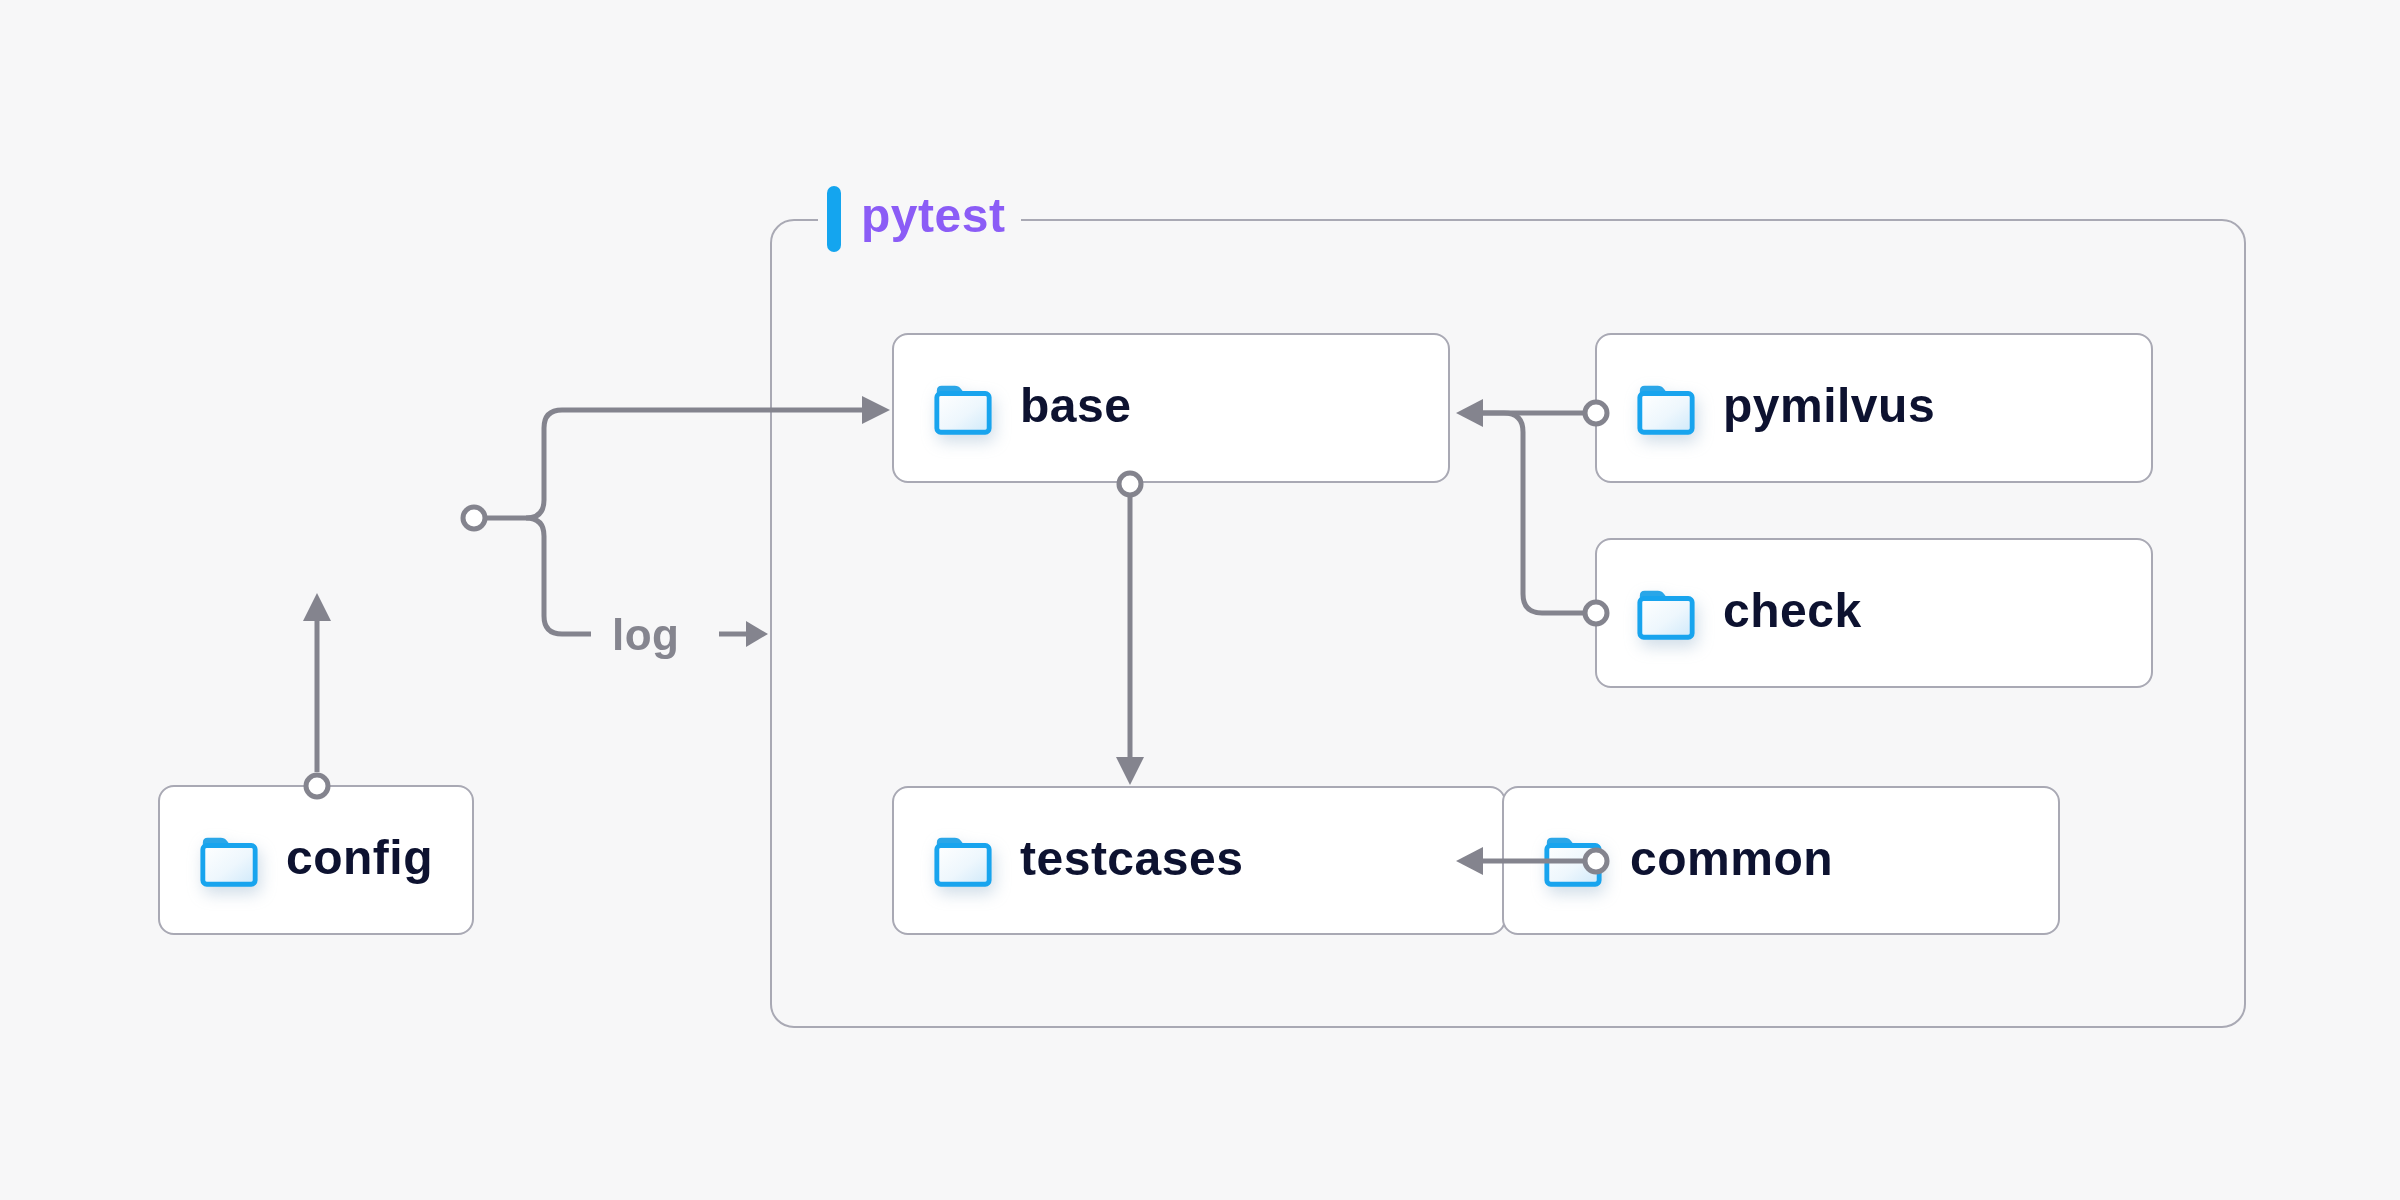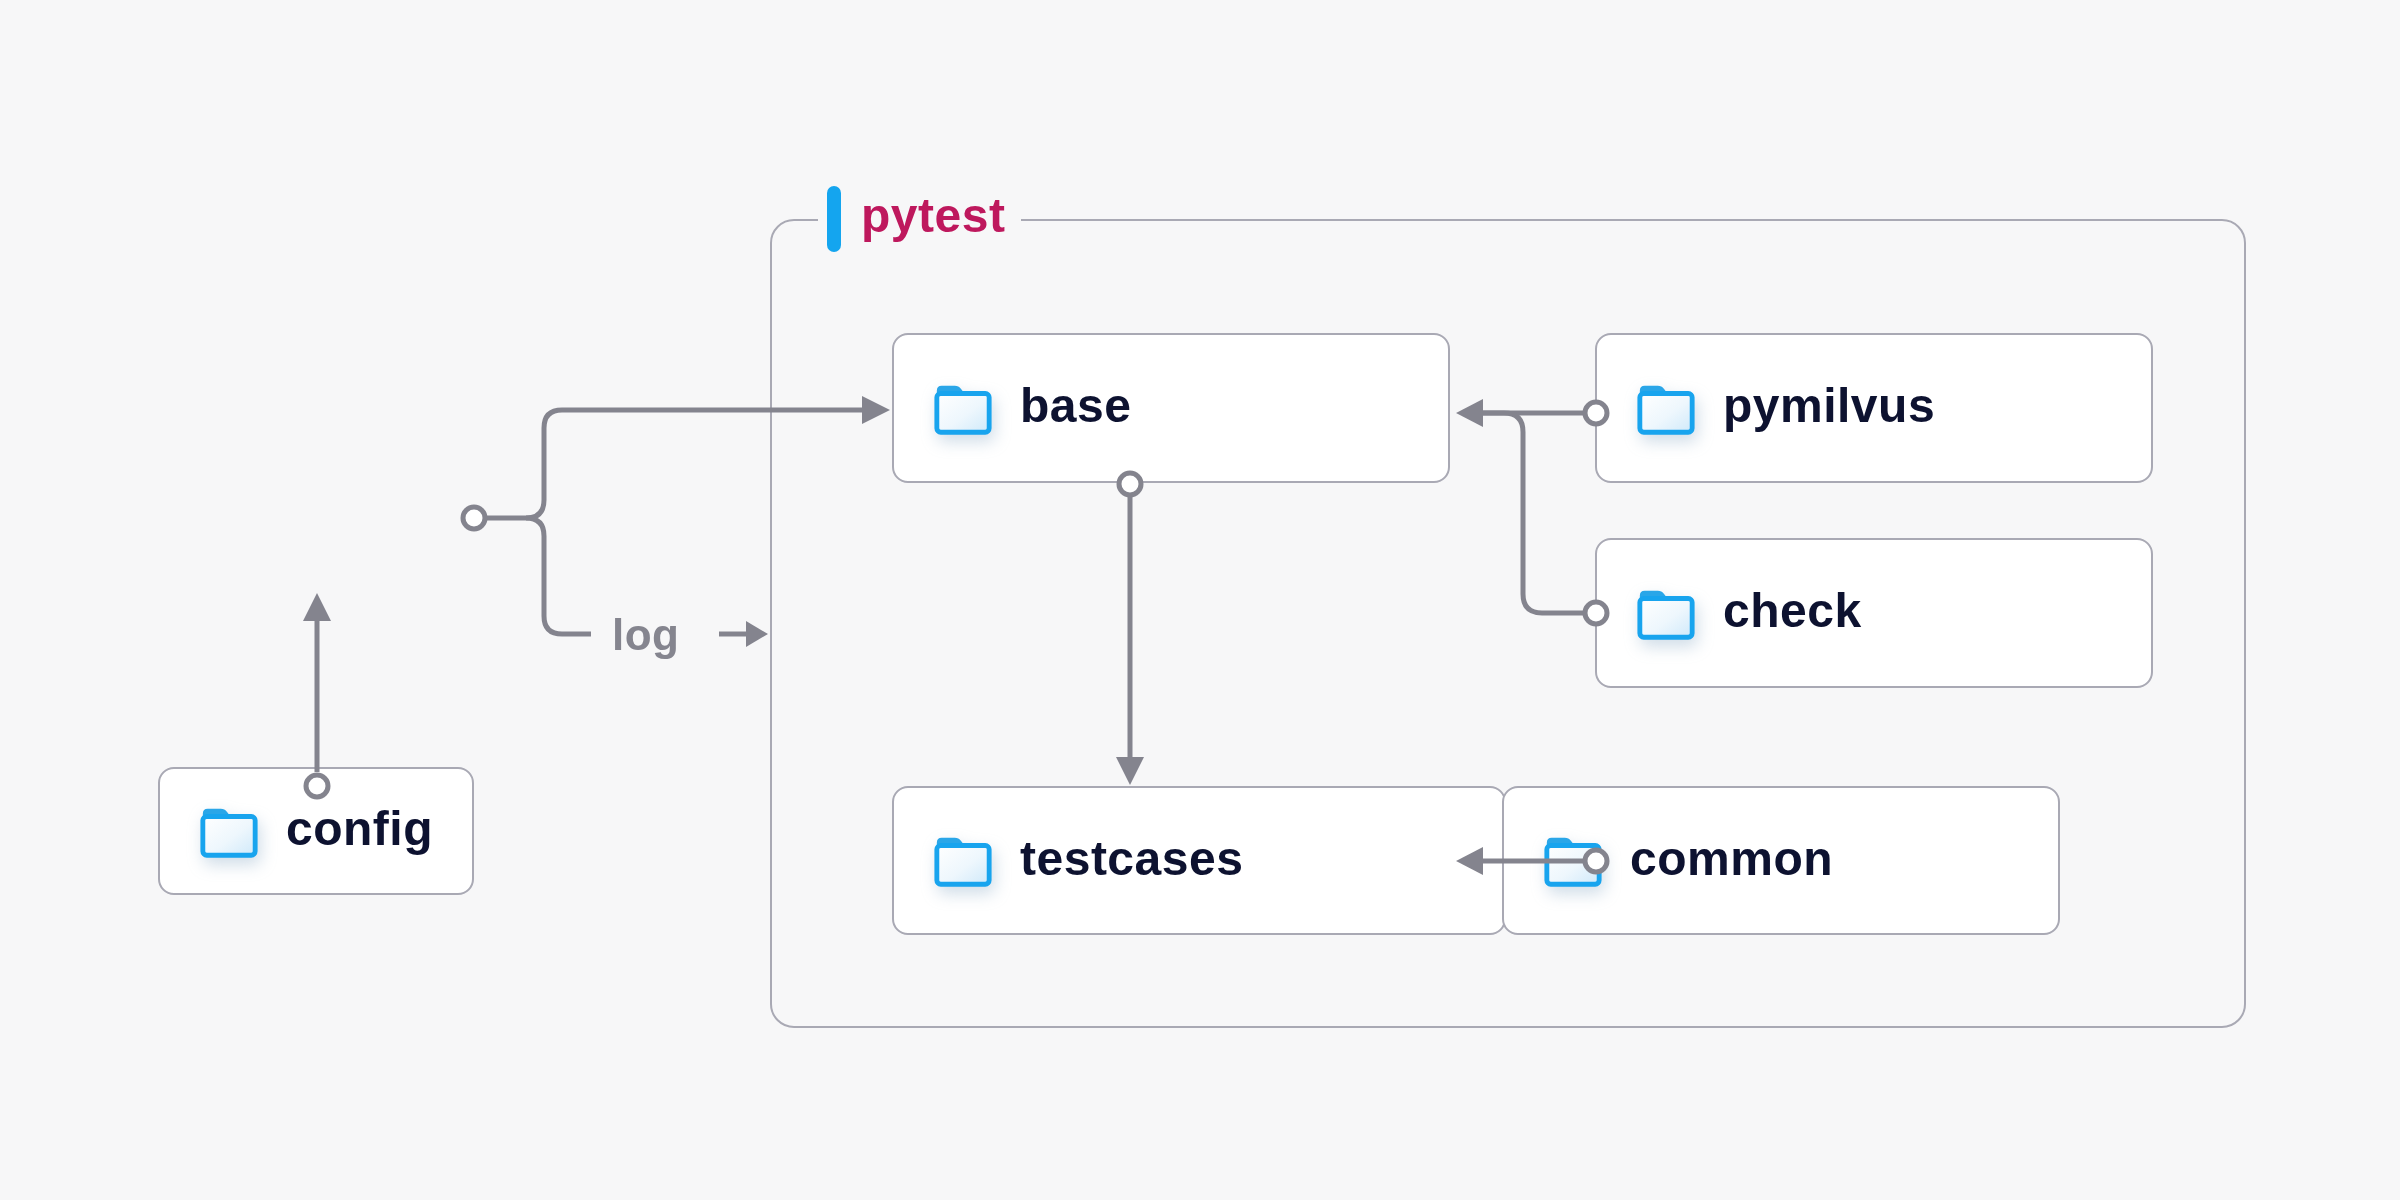--- a/index.html
+++ b/index.html
@@ -20,21 +20,21 @@
   .group-label{
     position:absolute;left:818px;top:185px;height:68px;
     display:flex;align-items:center;
     background:#f7f7f8;padding:0 16px 0 9px;z-index:4;
   }
   .group-accent{
     width:14px;height:66px;border-radius:7px;background:#14a5ef;
     margin-right:20px;flex:0 0 auto;
   }
   .group-label-text{
-    font-size:48px;font-weight:700;color:#be185d;letter-spacing:.5px;line-height:1;
+    font-size:48px;font-weight:700;color:#8b5cf6;letter-spacing:.5px;line-height:1;
     padding-bottom:6px;
   }
 
   
   .node{
     position:absolute;box-sizing:border-box;
     background:#ffffff;border:2px solid #a9a9b4;border-radius:16px;
     display:flex;align-items:center;
     padding-left:38px;gap:26px;z-index:2;
   }
@@ -43,21 +43,21 @@
     padding-bottom:4px;
   }
   .folder{
     width:62px;height:57px;flex:0 0 auto;
     filter:drop-shadow(3px 7px 8px rgba(110,150,185,.32));
   }
   .folder .tab{fill:#2aa6e8;}
   .folder .bodyrect{fill:url(#foldGrad);stroke:#18a4ee;stroke-width:5;}
 
   #n-utils    {left:158px; top:443px; width:316px; height:150px;}
-  #n-config   {left:158px; top:767px; width:316px; height:128px;}
+  #n-config   {left:158px; top:785px; width:316px; height:150px;}
   #n-base     {left:892px; top:333px; width:558px; height:150px;text-align:right;}
   #n-testcases{left:892px; top:786px; width:614px; height:149px;}
   #n-pymilvus {left:1595px;top:333px; width:558px; height:150px;}
   #n-check    {left:1595px;top:538px; width:558px; height:150px;}
   #n-common   {left:1502px;top:786px; width:558px; height:149px;}
 
   
   .wires{
     position:absolute;left:0;top:0;width:2400px;height:1200px;
     z-index:3;pointer-events:none;

